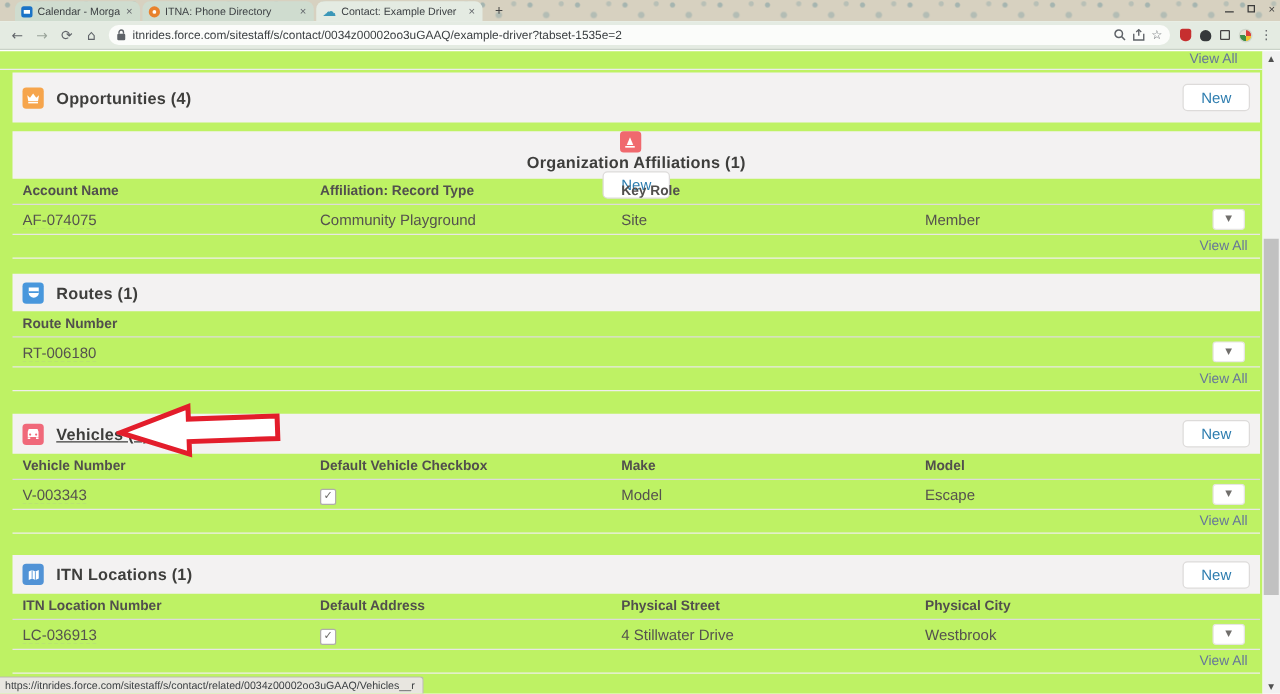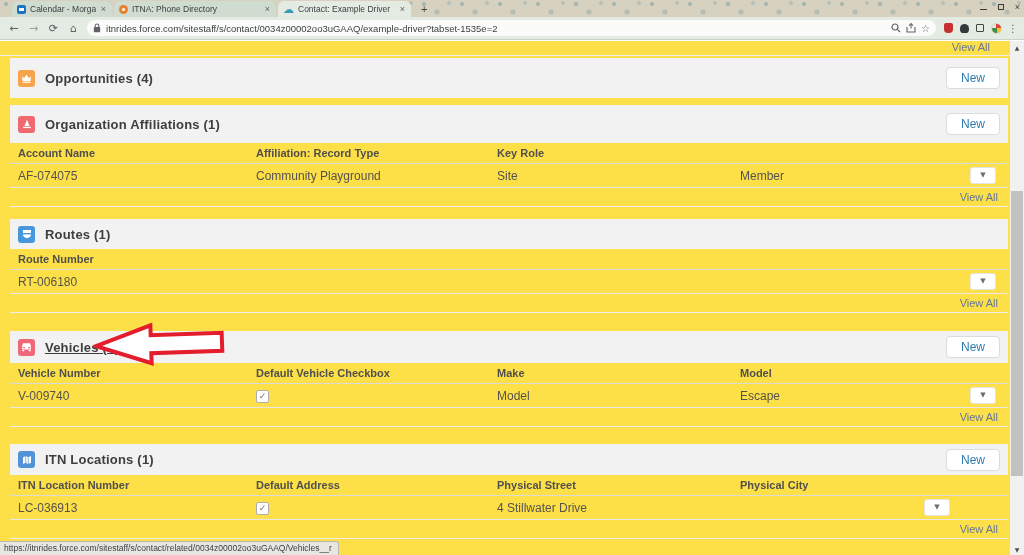--- a/index.html
+++ b/index.html
@@ -59,31 +59,31 @@
   .ext-shield { width:9px; height:10px; background:#c62f2f; border-radius:2px 2px 4px 4px; }
   .ext-paw { width:9px; height:9px; background:#35383b; border-radius:50% 50% 40% 40%; }
   .ext-box { width:8px; height:8px; border:1.3px solid #444; border-radius:1px; }
   .avatar { width:11px; height:11px; border-radius:50%;
             background:conic-gradient(#d9413c 0 25%, #f2c12e 25% 50%, #3d8f47 50% 78%, #e9e4d5 78% 100%);
             border:1px solid #cfd6cc; }
   .menu-dots { font-size:10px; color:#5f6368; margin:0 6px 0 6px; font-family:"DejaVu Sans", sans-serif; }
 
   
   .content {
-    position:absolute; top:41px; left:0; right:14px; bottom:0; background:#fde047;
+    position:absolute; top:41px; left:0; right:14px; bottom:0; background:#bef264;
     color:#3e3e3c;
   }
   .top-remnant { height:15px; display:flex; justify-content:flex-end; align-items:flex-start;
                  padding-right:20px; border-bottom:1px solid #ececec; }
   .view-all { font-size:11px; color:#667699; text-decoration:none; cursor:pointer; }
 
   .card { margin:0 2px 0 10px; }
   .card-header { background:#f3f2f2; display:flex; align-items:center; padding:0 8px; }
   .h40 { height:40px; margin-top:2px; }
-  .h38 { height:38px; margin-top:7px; }
+  .h38 { height:38px; margin-top:7px;flex-direction:column; }
   .h30 { height:30px; margin-top:12px; }
   .h32 { height:32px; margin-top:18px; }
   .h31 { height:31px; margin-top:17px; }
   .obj-icon { width:17px; height:17px; border-radius:3px; margin-right:10px;
               display:flex; align-items:center; justify-content:center; flex:0 0 auto; }
   .card-title { font-size:13px; font-weight:700; color:#3e3e3c; letter-spacing:.2px; text-decoration:none; }
   .card-title.hovered { text-decoration:underline; }
   .spacer { flex:1 1 auto; }
   .new-btn { font-size:12px; color:#2e7daf; background:#fff; border:1px solid #dddbda;
              border-radius:4px; padding:3px 14px; cursor:pointer;
@@ -131,21 +131,21 @@
 <body>
 
 <div class="tabstrip">
   <div style="width:12px"></div>
   <div class="tab inactive" style="width:100px">
     <span class="favicon fav-cal"></span>
     <span class="tab-title">Calendar - Morgan Jameson - O</span>
     <span class="tab-close">×</span>
   </div>
   <div style="width:2px"></div>
-  <div class="tab inactive" style="width:162px">
+  <div class="tab inactive" style="width:137px">
     <span class="favicon fav-itna"></span>
     <span class="tab-title">ITNA: Phone Directory</span>
     <span class="tab-close">×</span>
   </div>
   <div style="width:2px"></div>
   <div class="tab active" style="width:133px">
     <span class="favicon fav-cloud">☁</span>
     <span class="tab-title">Contact: Example Driver</span>
     <span class="tab-close">×</span>
   </div>
@@ -293,21 +293,21 @@
       <button class="new-btn">New</button>
     </div>
     <div class="thead grid4">
       <span>Vehicle Number</span>
       <span>Default Vehicle Checkbox</span>
       <span>Make</span>
       <span>Model</span>
       <span></span>
     </div>
     <div class="trow grid4">
-      <span class="cell"><a class="rec-link">V-009740</a></span>
+      <span class="cell"><a class="rec-link">V-003343</a></span>
       <span class="cell"><span class="checkbox">
             <i>✓</i>
           </span></span>
       <span class="cell">Model</span>
       <span class="cell">Escape</span>
       <span class="cell act">
           <button class="dd">
             <i>▼</i>
           </button>
         </span>
@@ -335,20 +335,21 @@
       <span>Physical Street</span>
       <span>Physical City</span>
       <span></span>
     </div>
     <div class="trow grid4">
       <span class="cell"><a class="rec-link">LC-036913</a></span>
       <span class="cell"><span class="checkbox">
             <i>✓</i>
           </span></span>
       <span class="cell">4 Stillwater Drive</span>
+      <span class="cell">Westbrook</span>
       <span class="cell act">
           <button class="dd">
             <i>▼</i>
           </button>
         </span>
     </div>
     <div class="tfoot">
       <a class="view-all">View All</a>
     </div>
   </section>

